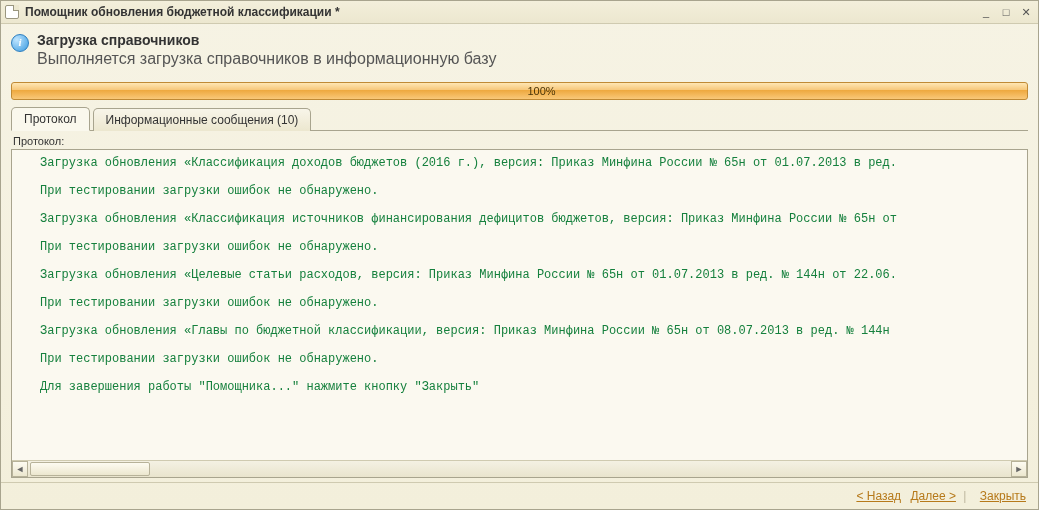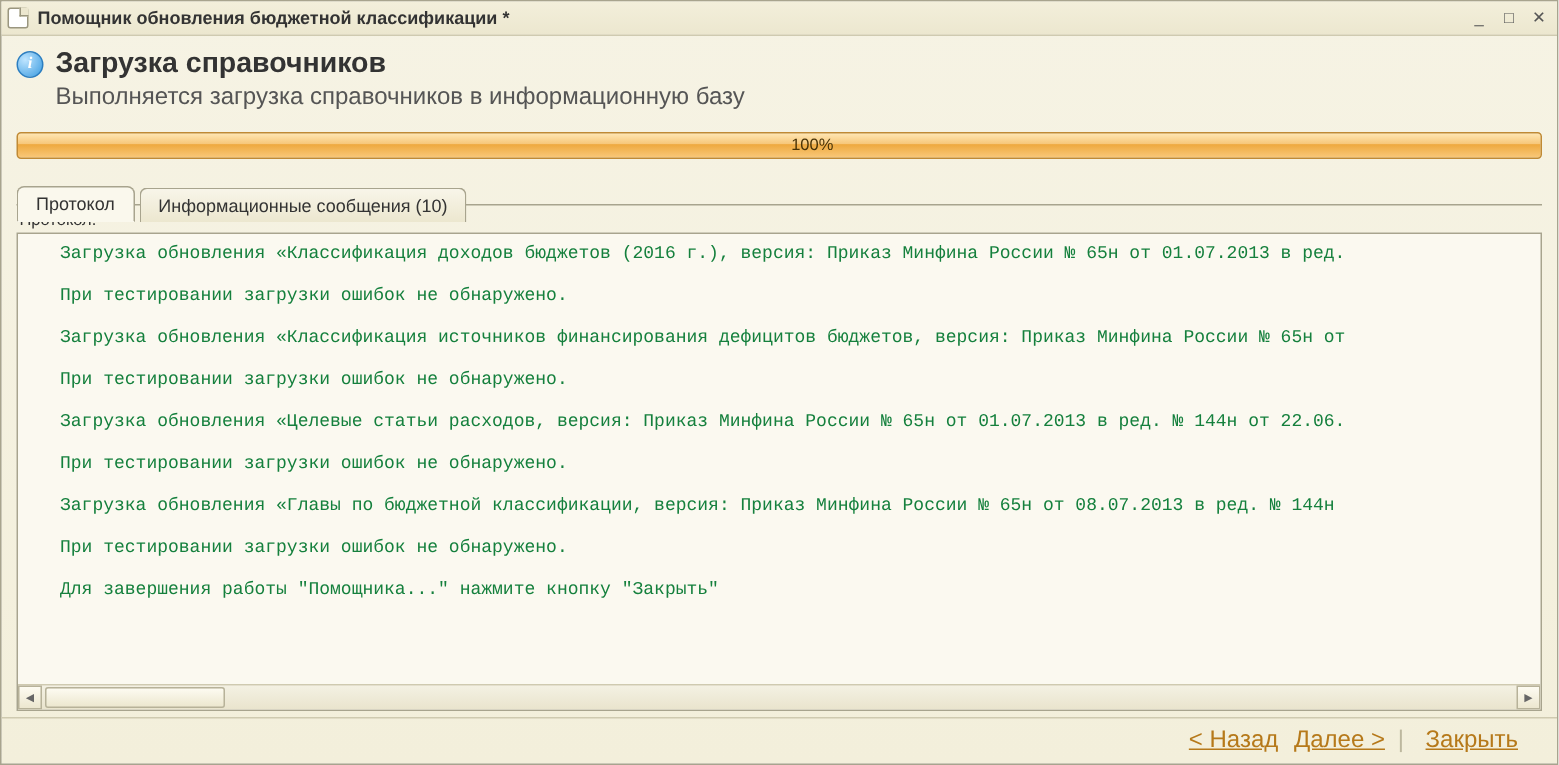--- a/index.html
+++ b/index.html
@@ -91,21 +91,21 @@
     font-size: 11px;
     font-style: italic;
     font-family: "Georgia", serif;
     text-align: center;
     line-height: 15px;
     font-weight: bold;
     flex: 0 0 16px;
     margin-top: 2px;
   }
   .header-texts .page-title {
-    font-size: 19px;
+    font-size: 14px;
     font-weight: bold;
     color: #333;
   }
   .header-texts .page-subtitle {
     font-size: 16px;
     color: #555;
     margin-top: 2px;
   }
   .progress-wrap {
     margin: 10px 0 6px 0;
@@ -134,21 +134,21 @@
   .tab {
     font-size: 12px;
     color: #333;
     padding: 4px 12px;
     border: 1px solid #a8a48e;
     border-bottom: none;
     background: linear-gradient(#f8f5e9, #ece7cf);
     border-radius: 5px 5px 0 0;
     margin-right: 3px;
     position: relative;
-    top: 12px;
+    top: 1px;
     cursor: pointer;
   }
   .tab.active {
     background: #faf8ed;
     border-bottom: 1px solid #faf8ed;
   }
   .subtitle-label {
     font-size: 11px;
     color: #333;
     margin: 4px 0 2px 2px;
@@ -202,23 +202,23 @@
     border-radius: 2px;
     background: linear-gradient(#fdfbf1, #ece7cf);
     box-sizing: border-box;
     cursor: pointer;
   }
   .hscroll-spacer {
     flex: 1 1 auto;
   }
   .footer {
     border-top: 1px solid #cfcab0;
-    padding: 6px 26px 6px 10px;
+    padding: 6px 12px 6px 10px;
     text-align: right;
-    font-size: 16px;
+    font-size: 12px;
   }
   .footer span.link-btn {
     color: #b6791a;
     cursor: pointer;
     margin-left: 6px;
     text-decoration: underline;
   }
   .footer span.sep {
     color: #bdb89f;
     margin: 0 4px;

